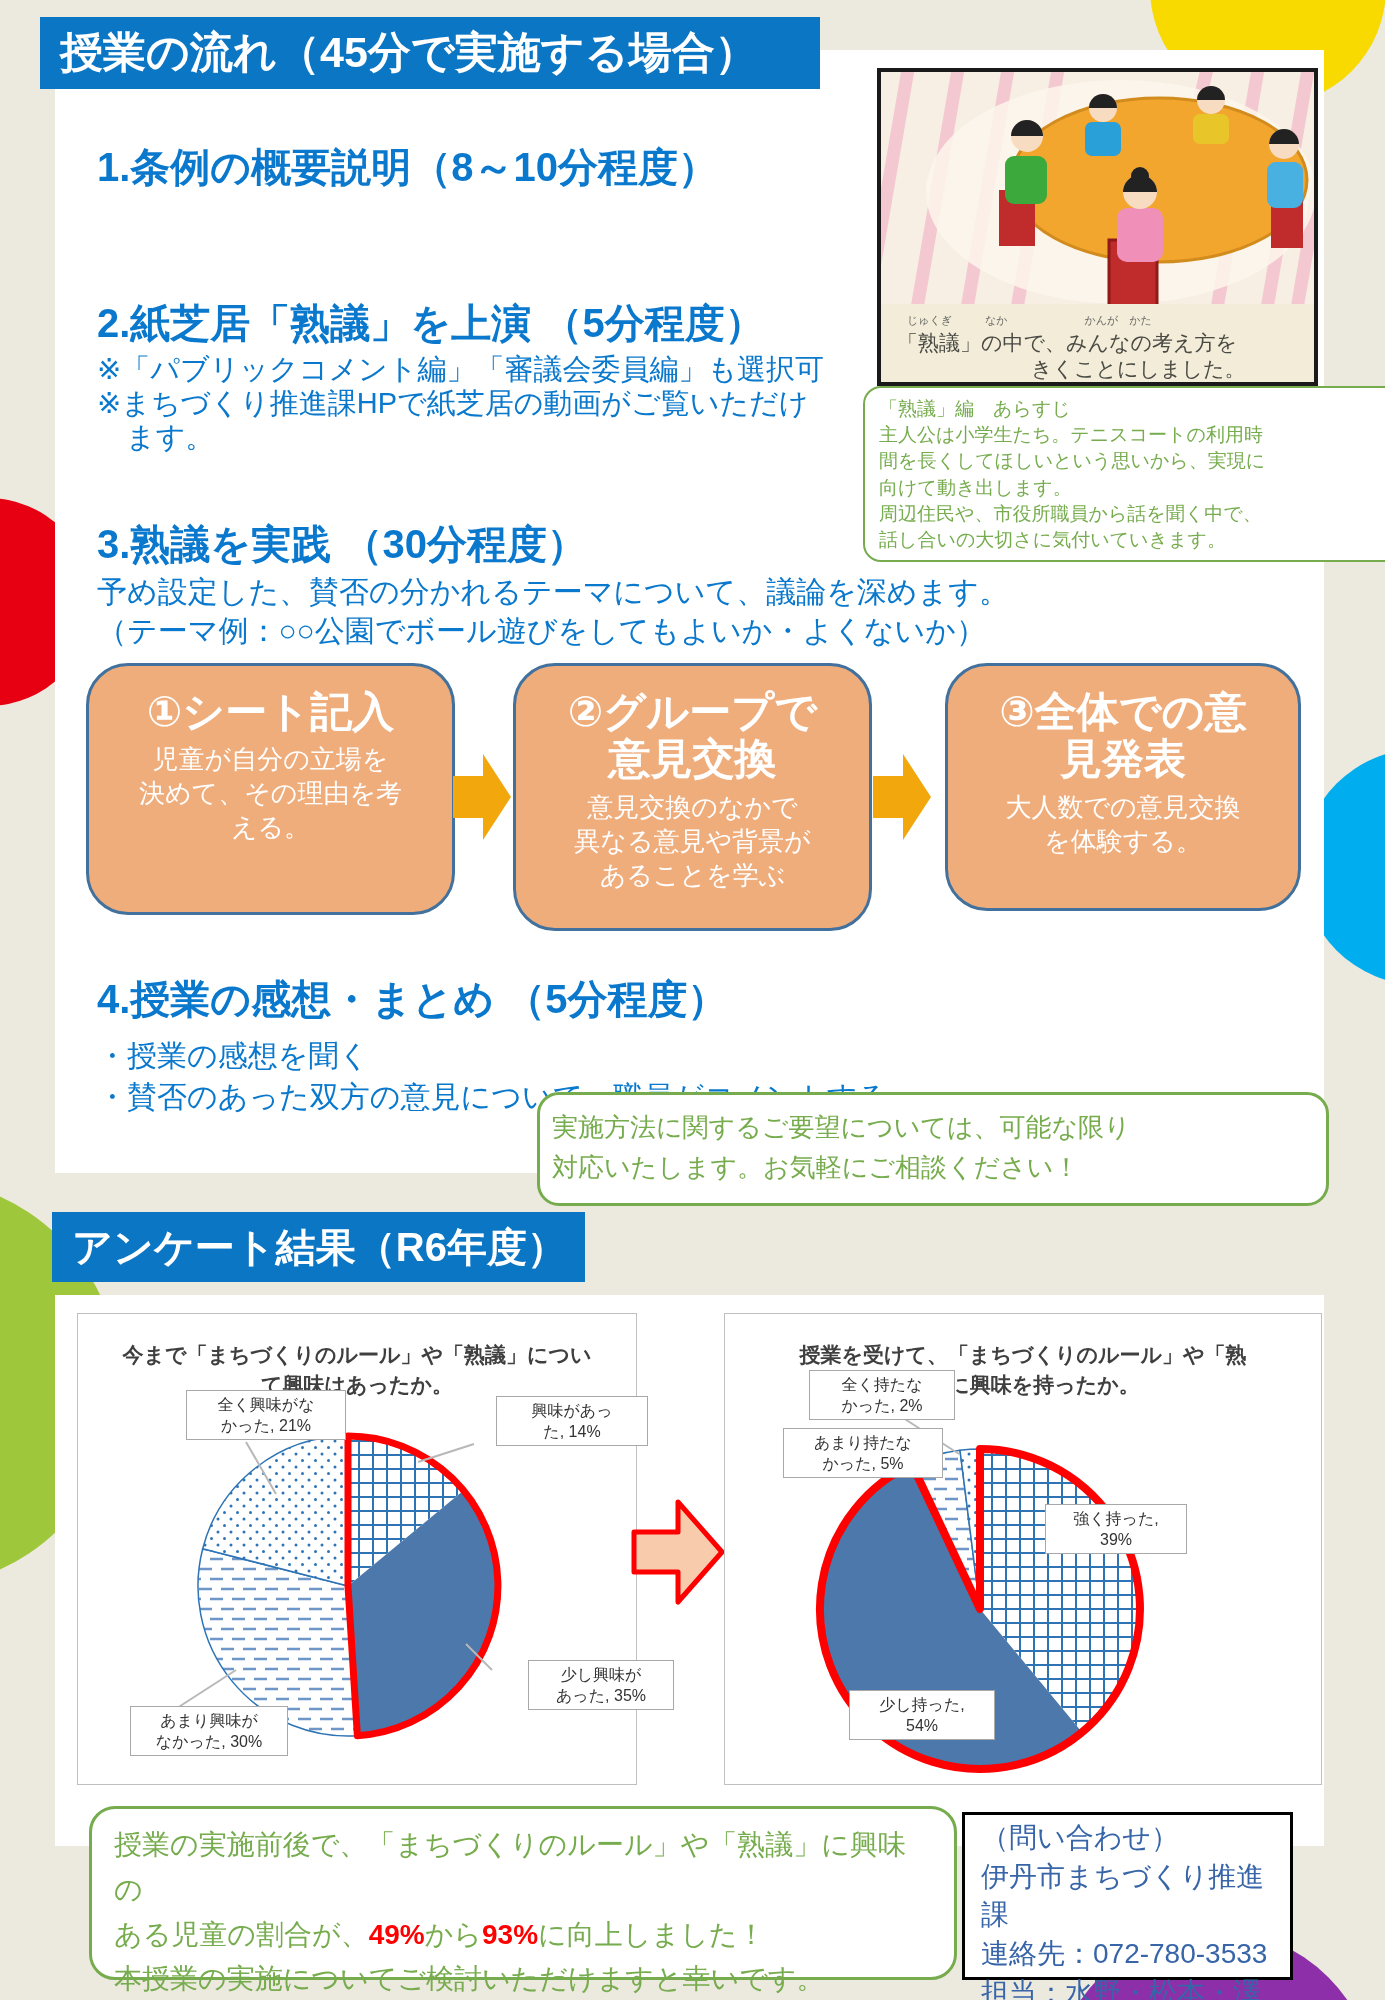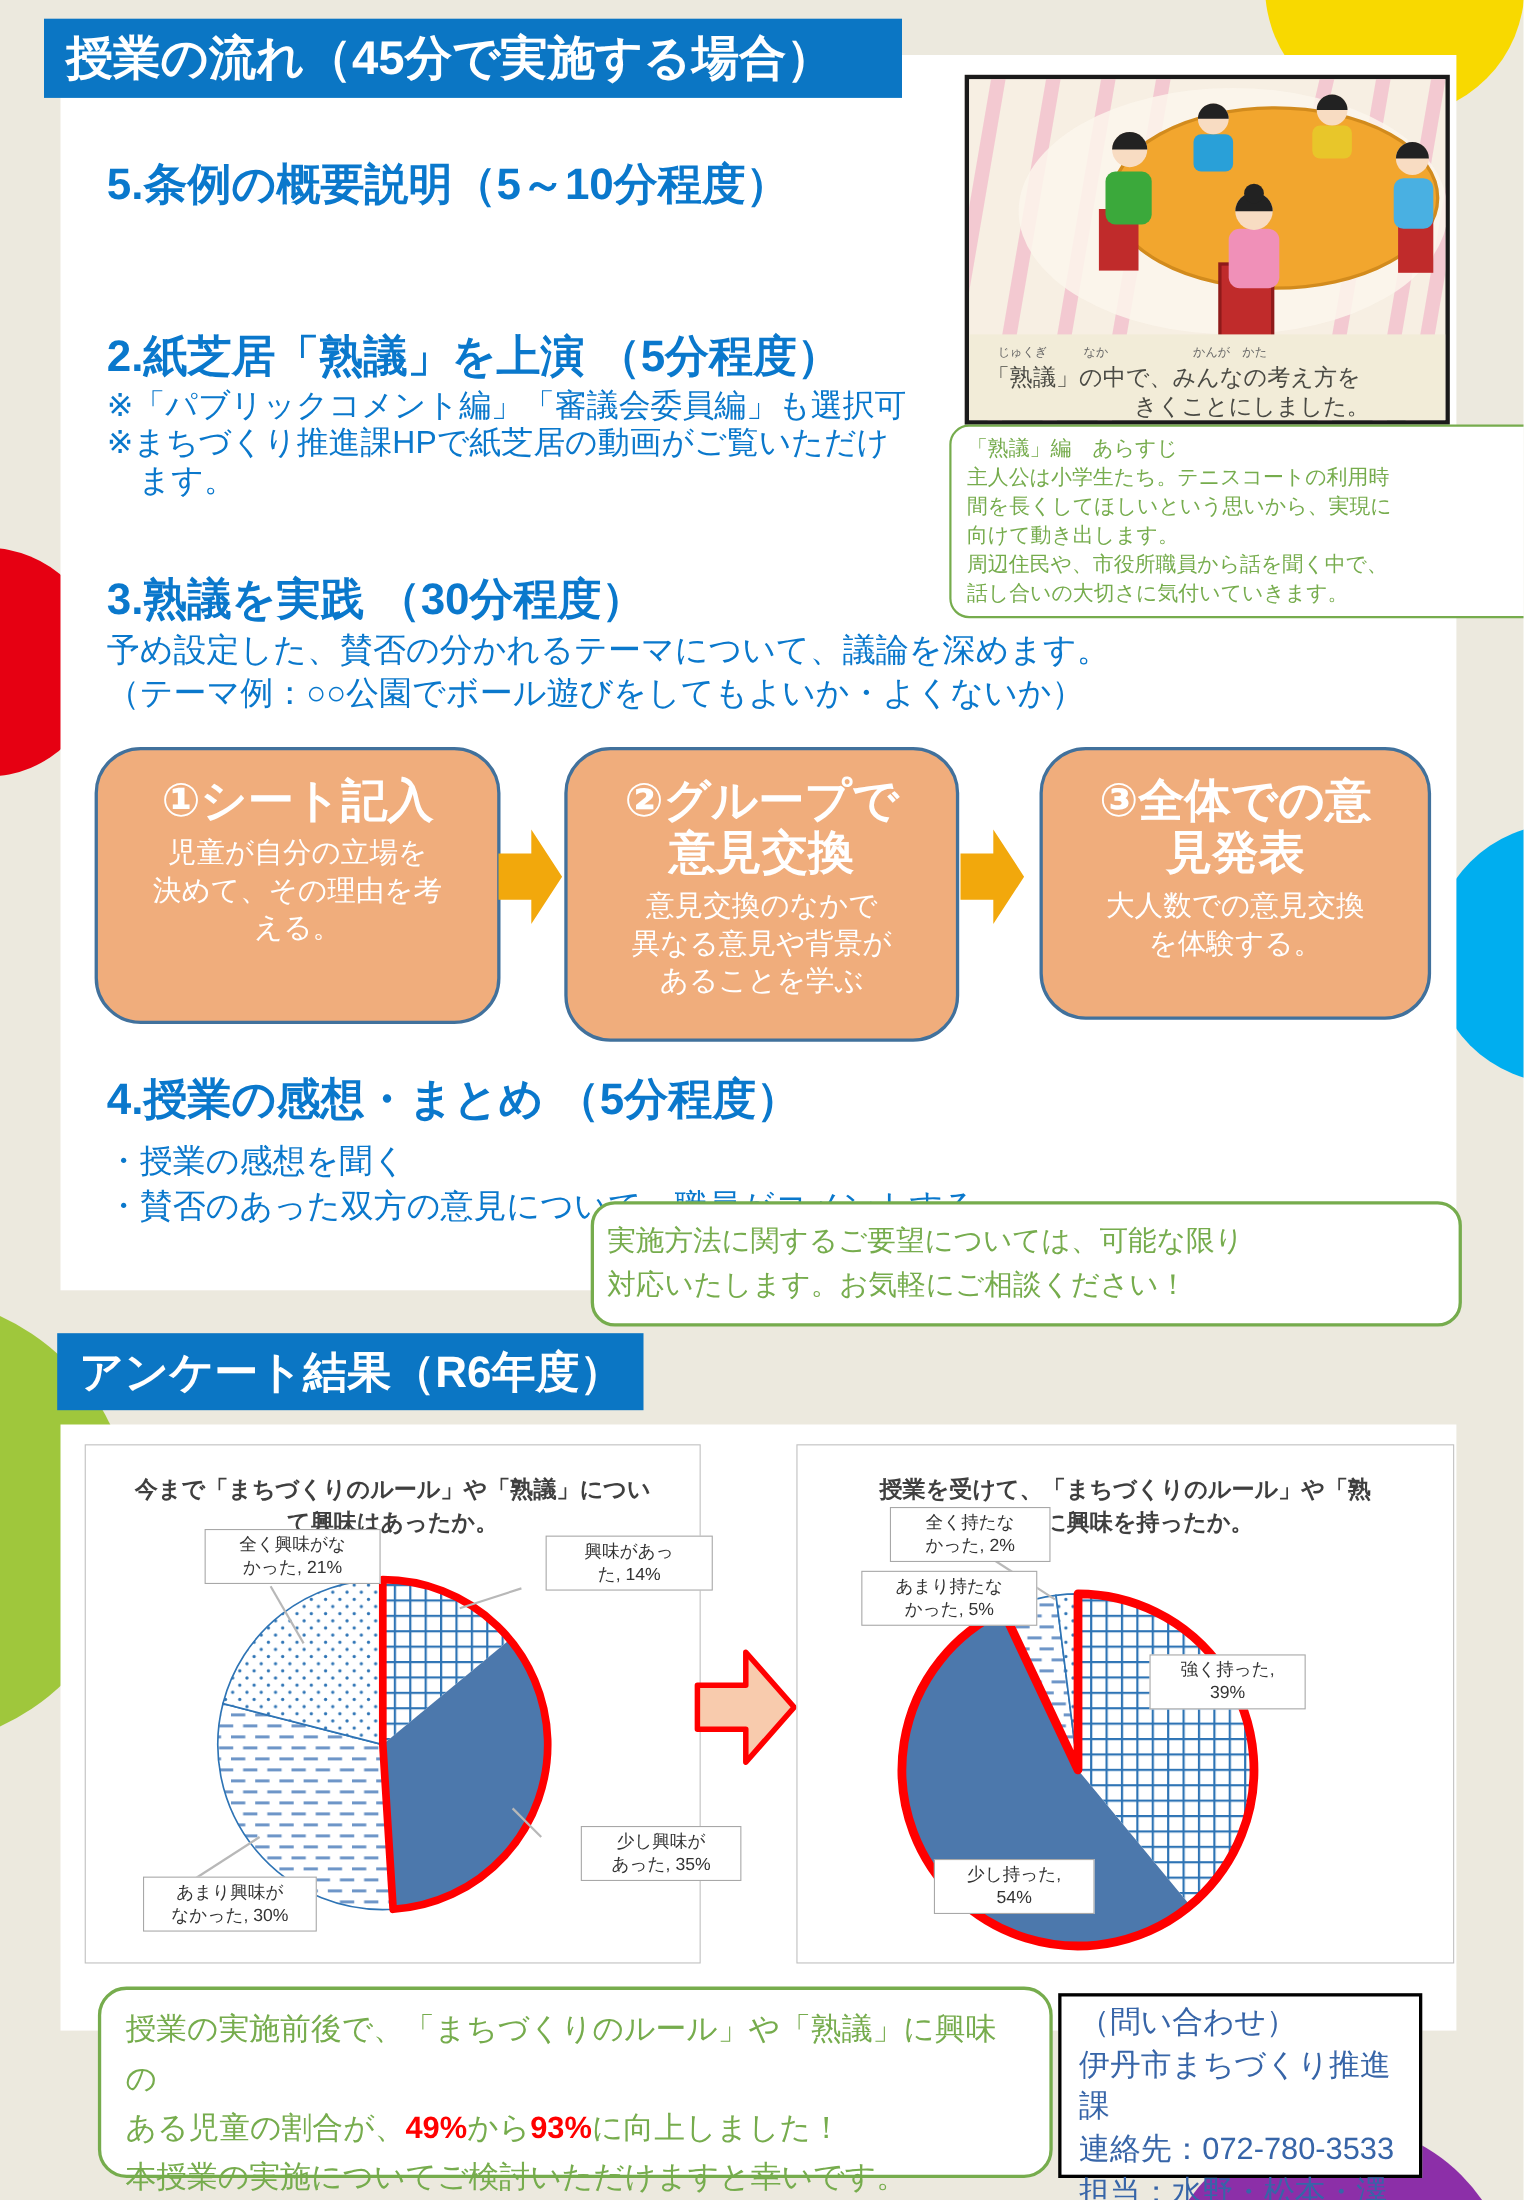--- a/index.html
+++ b/index.html
@@ -7,21 +7,21 @@
   .page{position:relative;width:1385px;height:2000px;background:#ECE9DE;overflow:hidden;}
   .abs{position:absolute;}
   .pre{white-space:pre-line;}
   .circle{position:absolute;border-radius:50%;z-index:0;}
   .panel{position:absolute;background:#FFFFFF;z-index:1;}
   .bluebar{position:absolute;background:#0B76C4;color:#fff;font-weight:bold;z-index:2;display:flex;align-items:center;padding-left:20px;box-sizing:border-box;}
   .step-h{position:absolute;color:#0A78CC;font-weight:bold;font-size:40px;z-index:2;}
   .step-b{position:absolute;color:#0A78CC;font-size:30px;line-height:1.18;z-index:2;}
   .photo{position:absolute;border:4px solid #1A1A1A;background:#F7EFE3;z-index:2;}
   .greenbox{position:absolute;background:#fff;border:3px solid #76AC4D;border-radius:22px;color:#76AC4D;z-index:3;box-sizing:border-box;}
-  .flowbox{position:absolute;background:#F0AD7C;border:3px solid #41719C;border-radius:42px;color:#fff;text-align:center;z-index:2;box-sizing:border-box;display:flex;flex-direction:column;align-items:center;margin-top:16px;}
+  .flowbox{position:absolute;background:#F0AD7C;border:3px solid #41719C;border-radius:42px;color:#fff;text-align:center;z-index:2;box-sizing:border-box;display:flex;flex-direction:column;align-items:center;}
   .flowbox .t{font-weight:bold;font-size:42px;line-height:1.13;margin-top:22px;}
   .flowbox .b{font-size:26px;line-height:1.3;margin-top:8px;}
   .chartbox{position:absolute;background:#fff;border:1px solid #C0C0C0;z-index:2;}
   .ctitle{position:absolute;width:100%;top:26px;text-align:center;font-weight:bold;font-size:21px;line-height:1.45;color:#3F3F3F;}
   .clabel{position:absolute;background:#fff;border:1.5px solid #A8A8A8;font-size:16px;color:#333;text-align:center;padding:3px 20px;line-height:1.32;z-index:4;margin-left:48px;}
   .result{font-size:28px;line-height:1.6;color:#76AC4D;}
   .red{color:#FF0000;font-weight:bold;}
   .contact{position:absolute;background:#fff;border:3px solid #000;color:#3765A8;font-size:28px;line-height:1.38;z-index:3;box-sizing:border-box;padding:4px 16px;}
 </style>
 </head>
@@ -38,21 +38,21 @@
   <div class="panel" style="left:55px;top:50px;width:1269px;height:1123px;"></div>
   <div class="panel" style="left:55px;top:1295px;width:1269px;height:551px;"></div>
 
   <div class="bluebar" style="left:40px;top:17px;width:780px;height:72px;font-size:43px;">
     <span>授業の流れ（45分で実施する場合）</span>
   </div>
   <div class="bluebar" style="left:52px;top:1212px;width:533px;height:70px;font-size:40px;">
     <span>アンケート結果（R6年度）</span>
   </div>
 
-  <div class="step-h" style="left:97px;top:140px;">5.条例の概要説明（5～10分程度）</div>
+  <div class="step-h" style="left:97px;top:140px;">1.条例の概要説明（8～10分程度）</div>
 
   <div class="step-h" style="left:97px;top:296px;">2.紙芝居「熟議」を上演 （5分程度）</div>
   <div class="step-b pre" style="left:97px;top:352px;font-size:29px;">※「パブリックコメント編」「審議会委員編」も選択可
 ※まちづくり推進課HPで紙芝居の動画がご覧いただけ
 　ます。</div>
 
   <div class="step-h" style="left:97px;top:517px;">3.熟議を実践 （30分程度）</div>
   <div class="step-b pre" style="left:97px;top:572px;line-height:1.3;">予め設定した、賛否の分かれるテーマについて、議論を深めます。
 （テーマ例：○○公園でボール遊びをしてもよいか・よくないか）</div>
 

